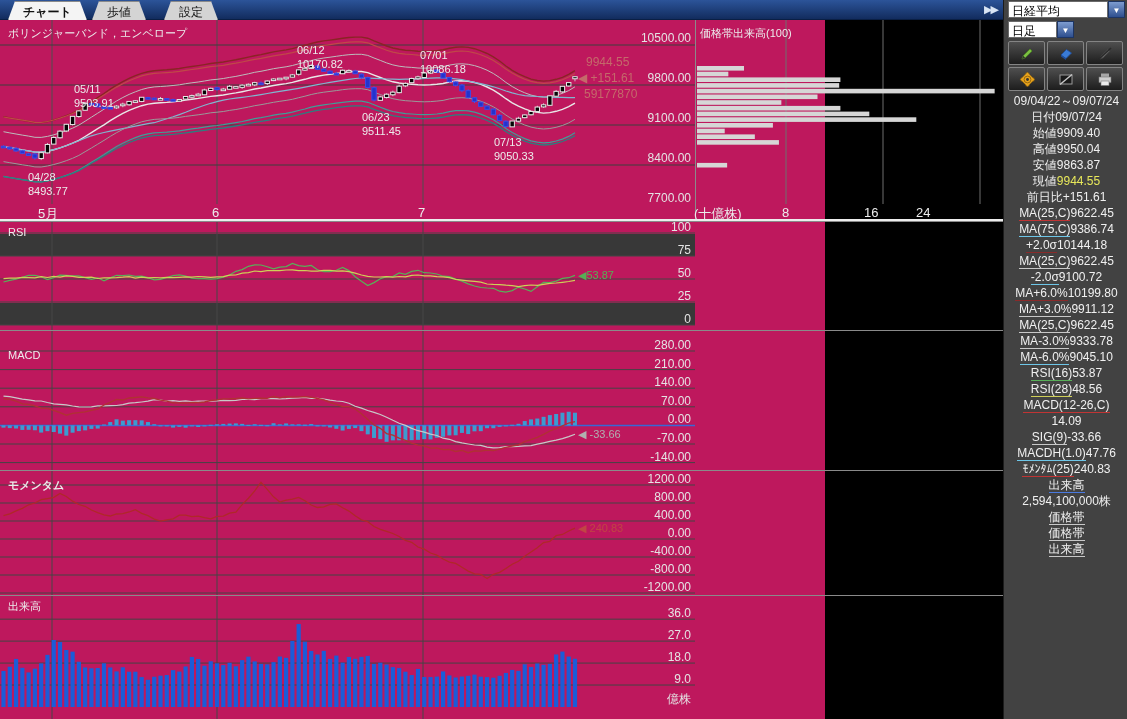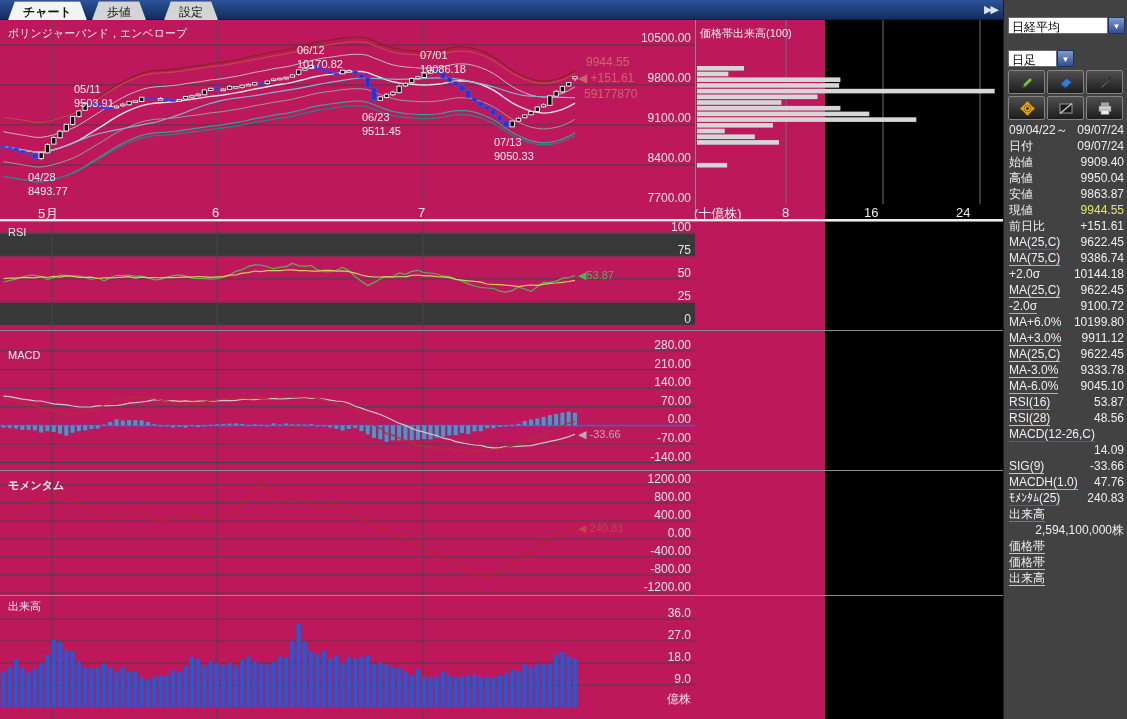--- a/index.html
+++ b/index.html
@@ -19,31 +19,31 @@
   .chartarea svg { position:absolute; left:0; display:block; }
   .ptitle { position:absolute; font-size:11px; color:#ececec; white-space:nowrap; z-index:5; }
   #axis-strip { position:absolute; top:184px; left:0; width:1003px; height:15px; }
   #axis-strip span { position:absolute; top:1px; font-size:13px; color:#ececec; }
   .white-sep { position:absolute; top:199px; left:0; width:1003px; height:2px; background:#ededed; }
   .vline-695 { position:absolute; top:0; left:695px; width:1px; height:199px; background:#8a8a8a; }
   svg text { font-family:"Liberation Sans", sans-serif; }
   
   .sidebar { width:124px; height:719px; background:#424242; border-left:1px solid #1c1c1c;
     padding:1px 2px 0 4px; color:#f0f0f0; }
-  .combo { display:flex; height:17px; margin-bottom:3px;margin-top:16px; }
+  .combo { display:flex; height:17px; margin-bottom:3px; }
   .combo .field { background:#fff; color:#000; font-size:12px; padding:1px 3px; flex:1;
     border:1px solid #6a6a6a; overflow:hidden; white-space:nowrap; }
   .combo .btn { width:17px; background:linear-gradient(#7d9cd0,#2e4f8e); color:#fff;
     font-size:8px; text-align:center; line-height:17px; border:1px solid #1d3564; }
   .combo.small { width:66px; }
   .iconrow { display:flex; margin-bottom:2px; }
   .ibtn { width:37px; height:24px; margin-right:2px; background:linear-gradient(#4f4f4f,#1d1d1d);
     border:1px solid #848484; border-radius:2px; display:flex; align-items:center; justify-content:center; }
   .rows { margin-top:3px; }
-  .srow { display:flex; justify-content:space-between; height:16px; line-height:15px;
+  .srow { display:flex; justify-content:center; height:16px; line-height:15px;
     font-size:12px; padding:0 1px; white-space:nowrap; }
   .srow .lab span { border-bottom:1px solid transparent; }
   .srow .val { text-align:right; }
   .u-red span    { border-bottom-color:#c03434 !important; }
   .u-darkred span{ border-bottom-color:#8a2a2a !important; }
   .u-cyan span   { border-bottom-color:#6ec6e8 !important; }
   .u-white span  { border-bottom-color:#c8c8c8 !important; }
   .u-green span  { border-bottom-color:#58b058 !important; }
   .u-yellow span { border-bottom-color:#cfcf58 !important; }
   .u-blue span   { border-bottom-color:#4a7ae0 !important; }
@@ -313,21 +313,21 @@
           <rect x="2" y="142.9" width="30.125" height="4.6" fill="#d6d6d6"></rect>
         </svg>
       <div class="vline-695"></div>
       <div id="axis-strip">
           <span style="left: 38px;">5月</span>
           <span style="left: 212px;">6</span>
           <span style="left: 418px;">7</span>
           <span style="left: 694px; text-decoration: underline;">(十億株)</span>
           <span style="left: 782px;">8</span>
           <span style="left: 864px;">16</span>
-          <span style="left: 956px;">24</span>
+          <span style="left: 916px;">24</span>
         </div>
       <div class="white-sep"></div>
       <svg id="rsi-svg" width="1003" height="109" style="top:201px;">
           <rect x="0" y="13" width="695" height="22" fill="#383838"></rect>
           <rect x="0" y="82" width="695" height="22" fill="#383838"></rect>
           <line x1="0" y1="0.5" x2="1003" y2="0.5" stroke="#8a8a8a"></line>
           <line x1="52" y1="1" x2="52" y2="109" stroke="#464646"></line>
           <line x1="217" y1="1" x2="217" y2="109" stroke="#464646"></line>
           <line x1="423" y1="1" x2="423" y2="109" stroke="#464646"></line>
           <line x1="0" y1="12" x2="695" y2="12" stroke="#444"></line>

